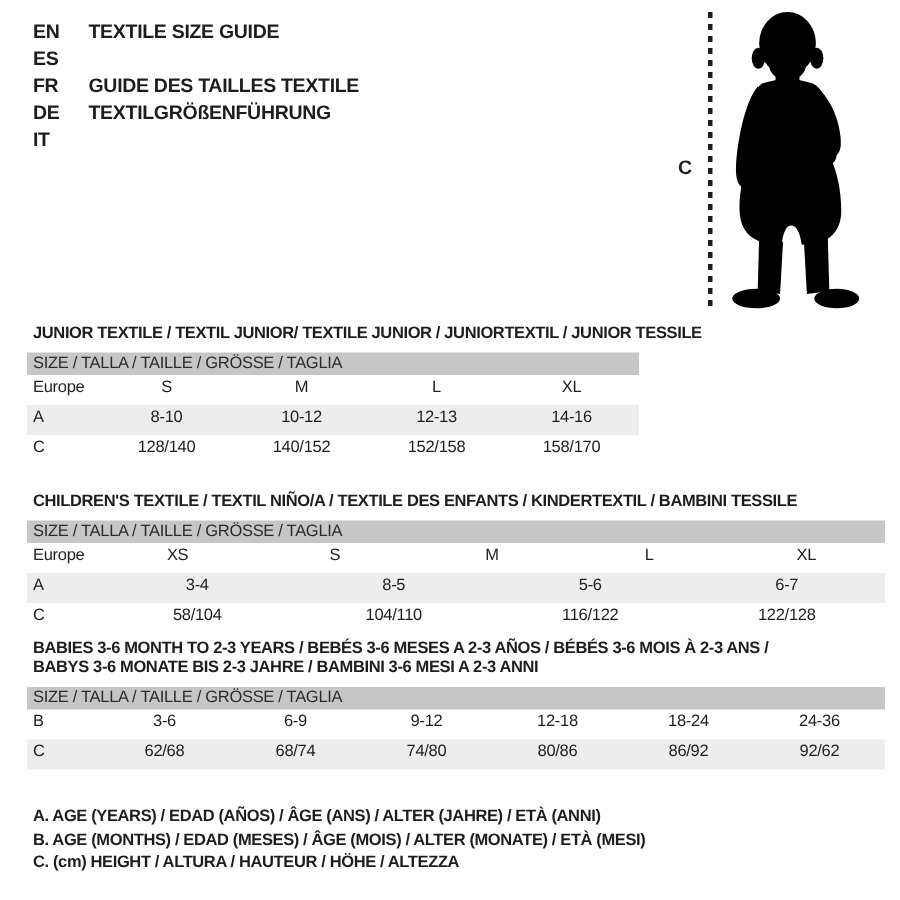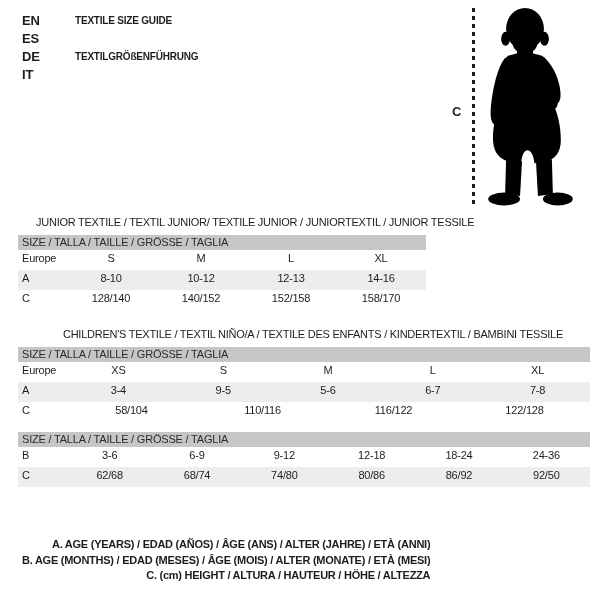--- a/index.html
+++ b/index.html
@@ -3,57 +3,61 @@
 <meta charset="utf-8">
 <style>
   html,body{margin:0;padding:0;background:#fff;}
   .canvas{position:relative;width:600px;height:600px;background:#ffffff;overflow:hidden;
           font-family:"Liberation Sans",sans-serif;color:#1d1d1b;}
 
   
   .lang-block{position:absolute;left:22px;top:11px;}
   .lang-row{display:flex;height:18px;align-items:center;}
   .lang-code{width:37px;font-size:13px;font-weight:bold;letter-spacing:-0.2px;}
-  .lang-title{font-size:10px;font-weight:bold;letter-spacing:-0.2px;white-space:nowrap;margin-left:16px;}
+  .lang-title{font-size:13px;font-weight:bold;letter-spacing:-0.2px;white-space:nowrap;}
 
   
   .dash-line{position:absolute;left:472px;top:8px;width:3px;height:198px;
              background:repeating-linear-gradient(to bottom,#1d1d1b 0 4px,transparent 4px 8px);}
   .c-label{position:absolute;left:452px;top:104px;font-size:13px;font-weight:bold;}
   .silhouette{position:absolute;left:478px;top:4px;}
 
   
   .section{position:absolute;left:18px;}
-  .sec-title{margin-left:18px;font-size:11px;font-weight:normal;line-height:13px;
-             letter-spacing:-0.25px;white-space:nowrap;text-align:center;}
+  .sec-title{margin-left:4px;font-size:11px;font-weight:bold;line-height:13px;
+             letter-spacing:-0.25px;white-space:nowrap;}
   .size-table{margin-top:6px;}
   .tbar{height:15px;line-height:15px;background:#c6c6c6;font-size:11px;padding-left:4px;
         color:#2b2b2b;letter-spacing:-0.2px;}
   .trow{display:flex;height:20px;line-height:16px;font-size:11px;letter-spacing:-0.2px;}
   .trow.striped{background:#ededed;}
   .tlabel{width:48px;padding-left:4px;box-sizing:border-box;}
   .tcell{flex:1;text-align:center;}
 
   
   .legend{position:absolute;left:22px;top:537px;}
   .legend-line{font-size:11px;font-weight:bold;line-height:15.5px;letter-spacing:-0.25px;
-               white-space:nowrap;text-align:right;}
+               white-space:nowrap;}
 </style>
 </head>
 <body>
 
 <div class="canvas">
 
   <div class="lang-block" id="lang-block">
       <div class="lang-row">
         <span class="lang-code">EN</span>
         <span class="lang-title">TEXTILE SIZE GUIDE</span>
       </div>
       <div class="lang-row">
         <span class="lang-code">ES</span>
+      </div>
+      <div class="lang-row">
+        <span class="lang-code">FR</span>
+        <span class="lang-title">GUIDE DES TAILLES TEXTILE</span>
       </div>
       <div class="lang-row">
         <span class="lang-code">DE</span>
         <span class="lang-title">TEXTILGRÖßENFÜHRUNG</span>
       </div>
       <div class="lang-row">
         <span class="lang-code">IT</span>
       </div>
     </div>
 
@@ -119,54 +123,57 @@
             <span class="tlabel">Europe</span>
             <span class="tcell">XS</span>
             <span class="tcell">S</span>
             <span class="tcell">M</span>
             <span class="tcell">L</span>
             <span class="tcell">XL</span>
           </div>
           <div class="trow striped">
             <span class="tlabel">A</span>
             <span class="tcell">3-4</span>
-            <span class="tcell">9-5</span>
+            <span class="tcell">8-5</span>
             <span class="tcell">5-6</span>
             <span class="tcell">6-7</span>
-            <span class="tcell">7-8</span>
           </div>
           <div class="trow">
             <span class="tlabel">C</span>
             <span class="tcell">58/104</span>
-            <span class="tcell">110/116</span>
+            <span class="tcell">104/110</span>
             <span class="tcell">116/122</span>
             <span class="tcell">122/128</span>
           </div>
         </div>
       </div>
       <div class="section" style="top: 426px;">
+        <div class="sec-title">
+          <div>BABIES 3-6 MONTH TO 2-3 YEARS / BEBÉS 3-6 MESES A 2-3 AÑOS / BÉBÉS 3-6 MOIS À 2-3 ANS /</div>
+          <div>BABYS 3-6 MONATE BIS 2-3 JAHRE / BAMBINI 3-6 MESI A 2-3 ANNI</div>
+        </div>
         <div class="size-table" style="width: 572px;">
           <div class="tbar">SIZE / TALLA / TAILLE / GRÖSSE / TAGLIA</div>
           <div class="trow">
             <span class="tlabel">B</span>
             <span class="tcell">3-6</span>
             <span class="tcell">6-9</span>
             <span class="tcell">9-12</span>
             <span class="tcell">12-18</span>
             <span class="tcell">18-24</span>
             <span class="tcell">24-36</span>
           </div>
           <div class="trow striped">
             <span class="tlabel">C</span>
             <span class="tcell">62/68</span>
             <span class="tcell">68/74</span>
             <span class="tcell">74/80</span>
             <span class="tcell">80/86</span>
             <span class="tcell">86/92</span>
-            <span class="tcell">92/50</span>
+            <span class="tcell">92/62</span>
           </div>
         </div>
       </div>
     </div>
 
   <div class="legend" id="legend">
       <div class="legend-line">A. AGE (YEARS) / EDAD (AÑOS) / ÂGE (ANS) / ALTER (JAHRE) / ETÀ (ANNI)</div>
       <div class="legend-line">B. AGE (MONTHS) / EDAD (MESES) / ÂGE (MOIS) / ALTER (MONATE) / ETÀ (MESI)</div>
       <div class="legend-line">C. (cm) HEIGHT / ALTURA / HAUTEUR / HÖHE / ALTEZZA</div>
     </div>

